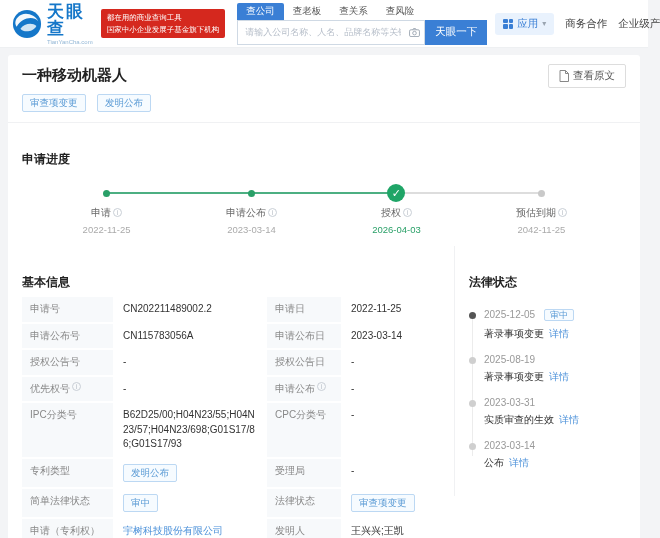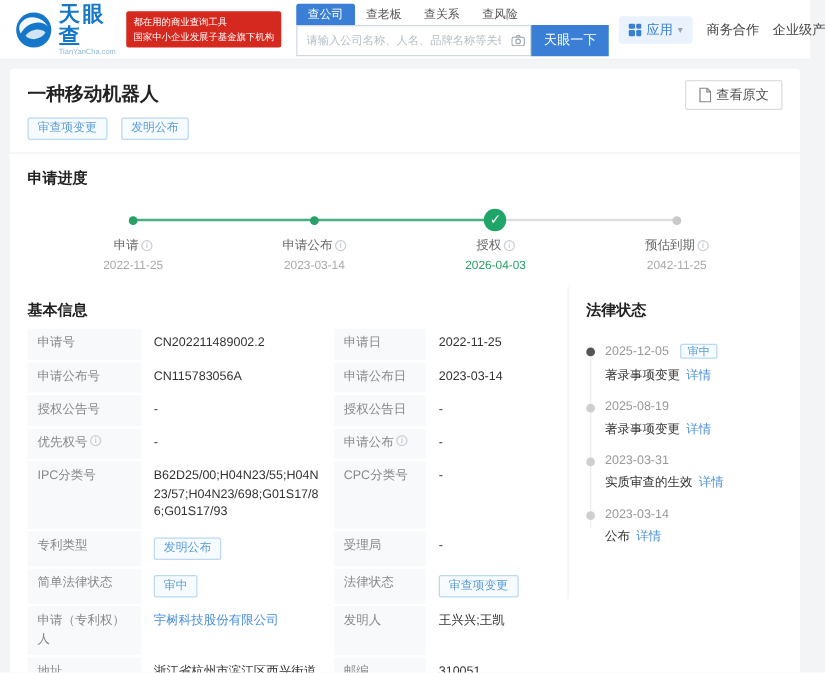--- a/index.html
+++ b/index.html
@@ -33,21 +33,21 @@
   
   .card { background:#fff; margin:7px 8px; border-radius:3px; padding:9px 14px; }
 
   
   .title-row { display:flex; justify-content:space-between; align-items:flex-start; }
   .patent-title { font-size:15px; font-weight:bold; color:#222; margin:2px 0 7px; }
   .tag { display:inline-block; font-size:9.5px; color:#5b9bd5; border:1px solid #bcd8f3; background:#f6fbff; padding:1px 7px; border-radius:2px; margin-right:7px; line-height:1.5; }
   .view-btn { border:1px solid #ddd; background:#fff; font-size:10.5px; color:#555; padding:4px 10px; border-radius:2px; display:flex; align-items:center; gap:4px; cursor:pointer; }
   .head-divider { border:none; border-top:1px solid #f0f1f3; margin:10px -14px 0; }
 
-  .sec-h { font-size:12px; font-weight:bold; color:#222; margin:11px 0 6px; }
+  .sec-h { font-size:12px; font-weight:bold; color:#222; margin:28px 0 6px; }
 
   
   .timeline { position:relative; height:62px; margin:14px 0 2px; }
   .tl-seg { position:absolute; top:10px; height:2px; }
   .tl-seg.green { background:#4caf82; }
   .tl-seg.gray { background:#ddd; }
   .tl-step { position:absolute; top:0; transform:translateX(-50%); text-align:center; width:110px; }
   .tl-dot { width:7px; height:7px; border-radius:50%; background:#2aa068; margin:8px auto 9px; }
   .tl-dot.future { background:#c9c9c9; }
   .tl-check { width:18px; height:18px; border-radius:50%; background:#1fa567; color:#fff; font-size:11px; line-height:18px; margin:2px auto 4px; }

